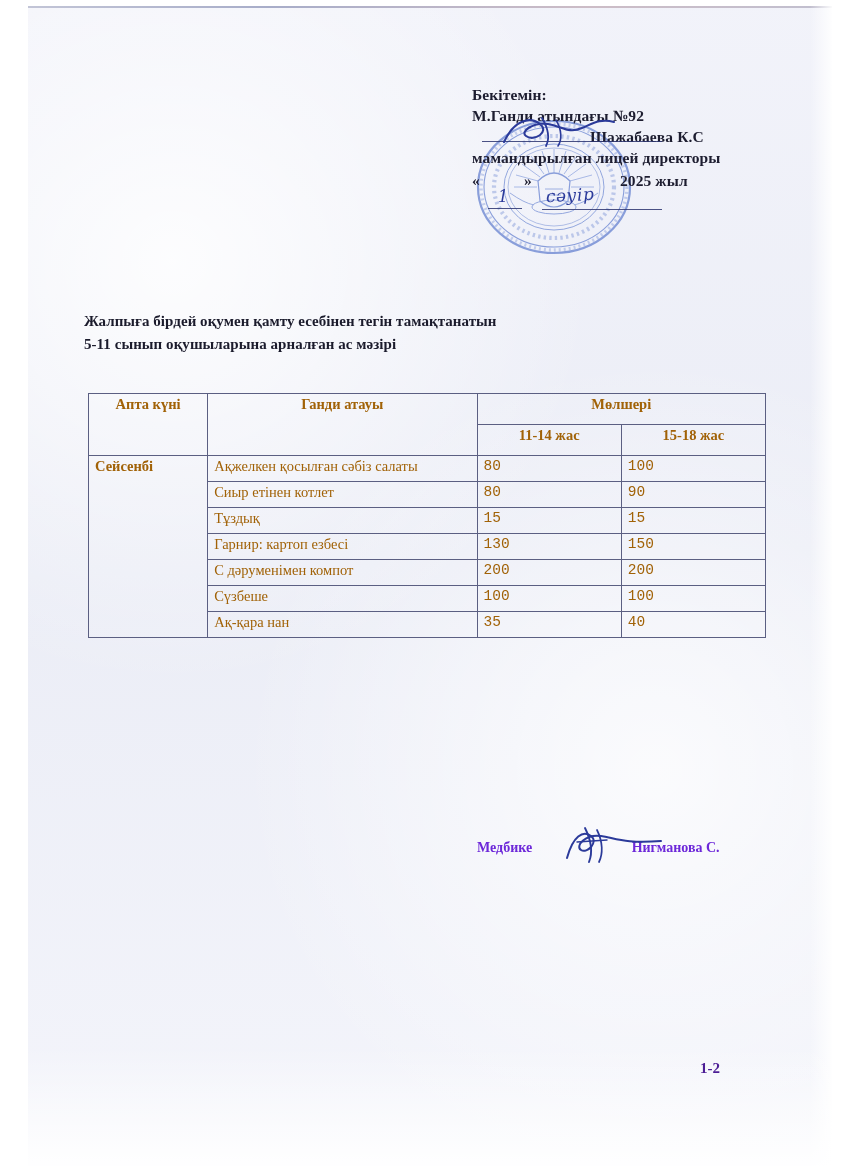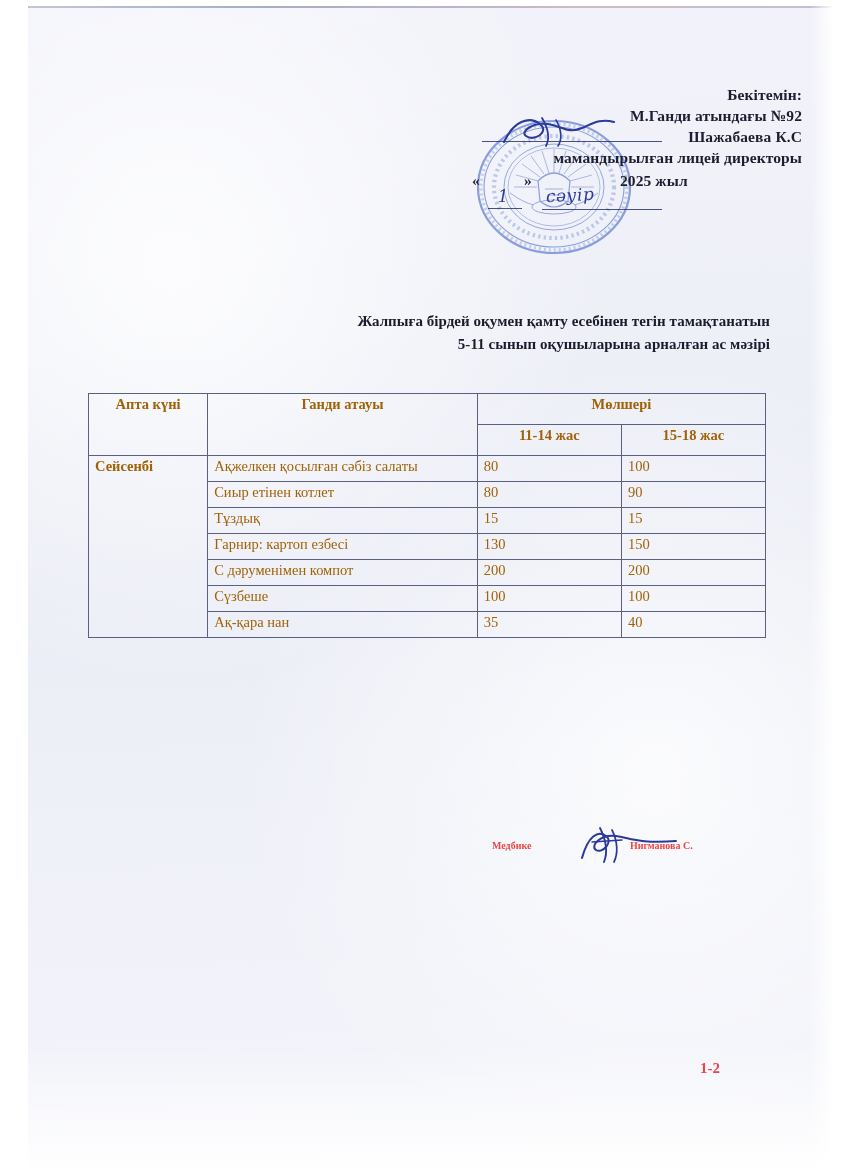--- a/index.html
+++ b/index.html
@@ -56,21 +56,21 @@
   #approval {
     left: 472px;
     top: 84px;
     width: 330px;
     color: #1d1d30;
     font-weight: bold;
     font-size: 15.5px;
     line-height: 21px;
     letter-spacing: .1px;
   }
-  #approval .ln { white-space: nowrap; text-align: right; }
+  #approval .ln { white-space: nowrap; }
   #approval .ln-indent { padding-left: 118px; }
 
   .date-row{
     position:relative;
     height:22px;
     font-size:15.5px;
   }
   .date-row .guill-open{ position:absolute; left:0; top:2px; }
   .date-row .guill-close{ position:absolute; left:52px; top:2px; }
   .date-row .yr{ position:absolute; left:148px; top:2px; white-space:nowrap;}
@@ -112,21 +112,21 @@
     height: 138px;
     z-index: 2;
     opacity: .62;
   }
 
   
   #doc-title {
     left: 84px;
     top: 310px;
     width: 686px;
-    text-align: right;
+    text-align: left;
     font-weight: bold;
     font-size: 15px;
     line-height: 23px;
     color: #1b1b2c;
     letter-spacing: .05px;
   }
 
   
   #menu-table {
     left: 88px;
@@ -152,44 +152,44 @@
   .c-day   { width: 112px; }
   .c-dish  { width: 278px; }
   .c-amt   { width: 144px; margin-top: 32px; }
   td.day-cell {
     font-weight: bold;
     font-size: 15px;
     text-align: left;
     padding-left: 8px;
   }
   td.dish-cell { padding-left: 8px; height: 21px; }
-  td.amt-cell  { padding-left: 8px; }
+  td.amt-cell  { padding-left: 8px; font-family: Liberation Mono, monospace; }
   th.sub-head  { font-size: 14.5px; text-align:left; padding-left:8px; }
 
   
   #nurse-line {
-    left: 492px;
+    left: 477px;
     top: 840px;
     width: 300px;
     font-weight: bold;
-    font-size: 10px;
-    color: #ef4444;
+    font-size: 14px;
+    color: #6d28d9;
     white-space: nowrap;
     position: absolute;
   }
   #nurse-line .lbl { display:inline-block; }
   #nurse-line .nm { display:inline-block; padding-left: 96px; }
 
   
   #page-number {
     left: 700px;
     top: 1060px;
     font-weight: bold;
     font-size: 15px;
-    color: #ef4444;
+    color: #4c1d95;
   }
 </style>
 </head>
 <body>
 
 <div id="page">
   <div id="page-top-edge"></div>
   <div id="page-right-fade"></div>
   <div id="page-bottom-fade"></div>
 </div>

